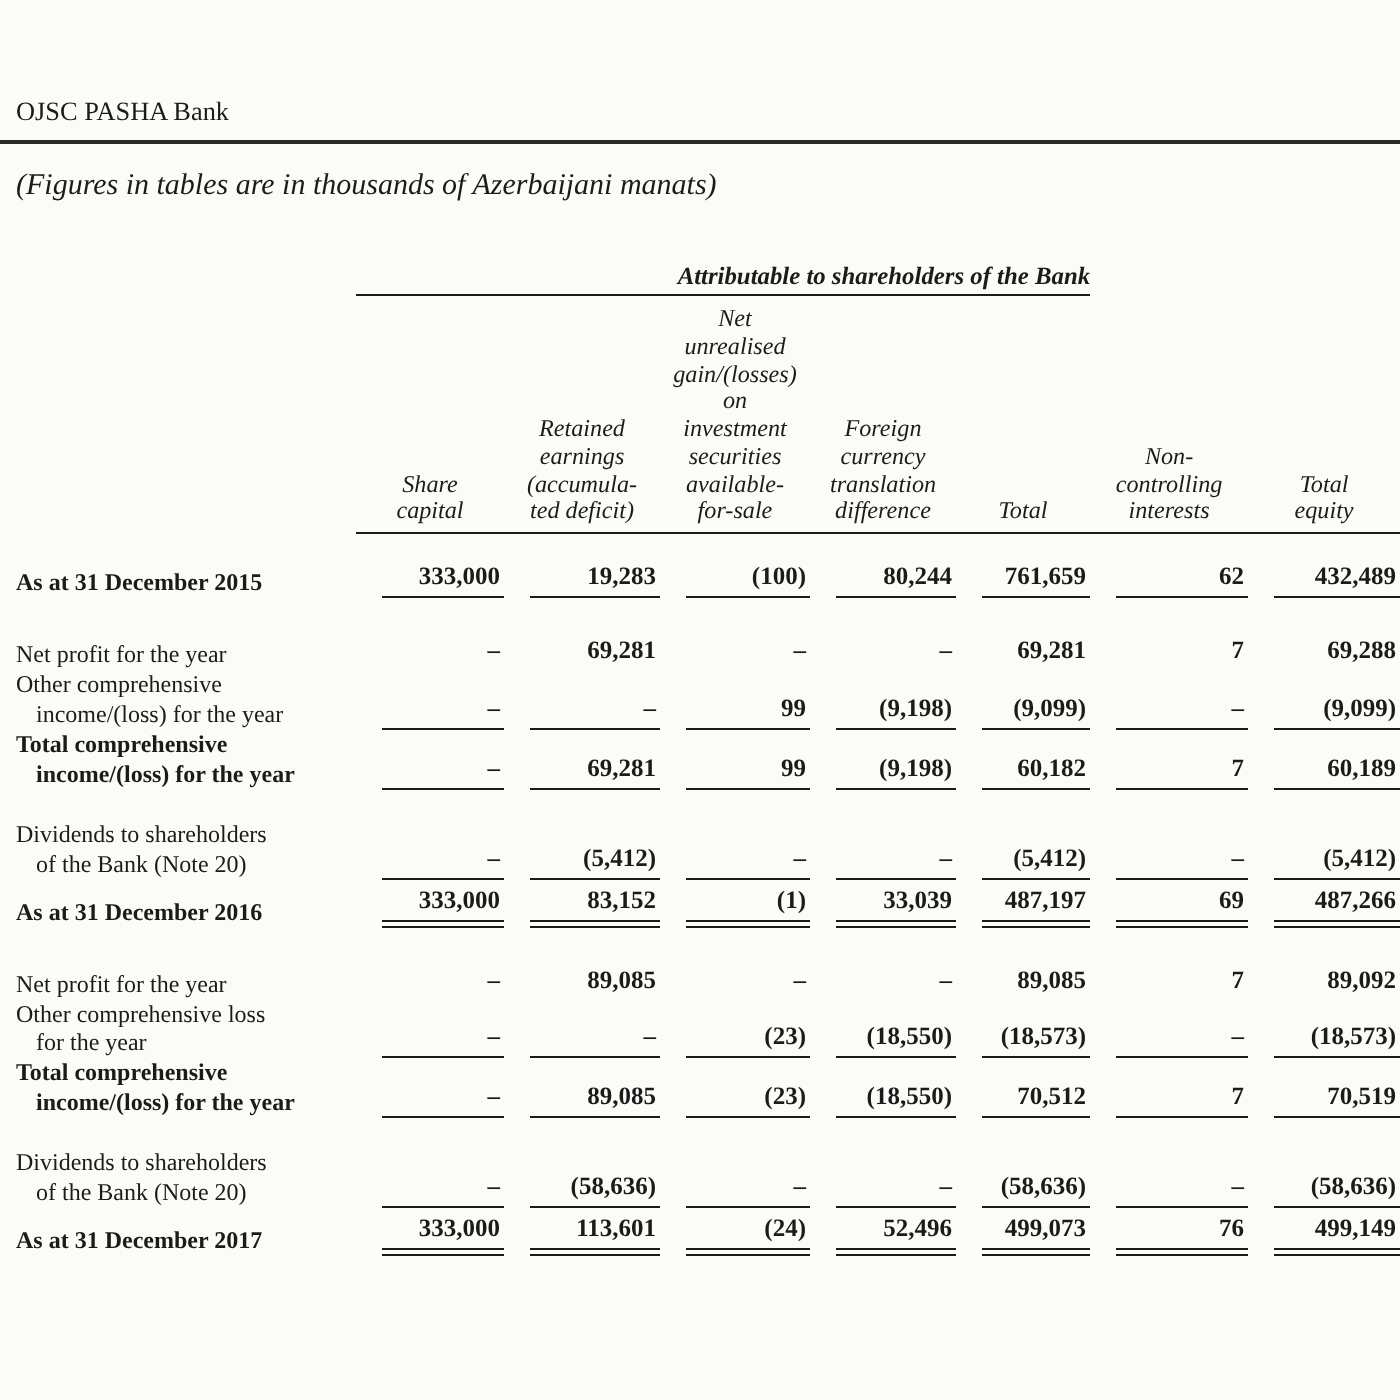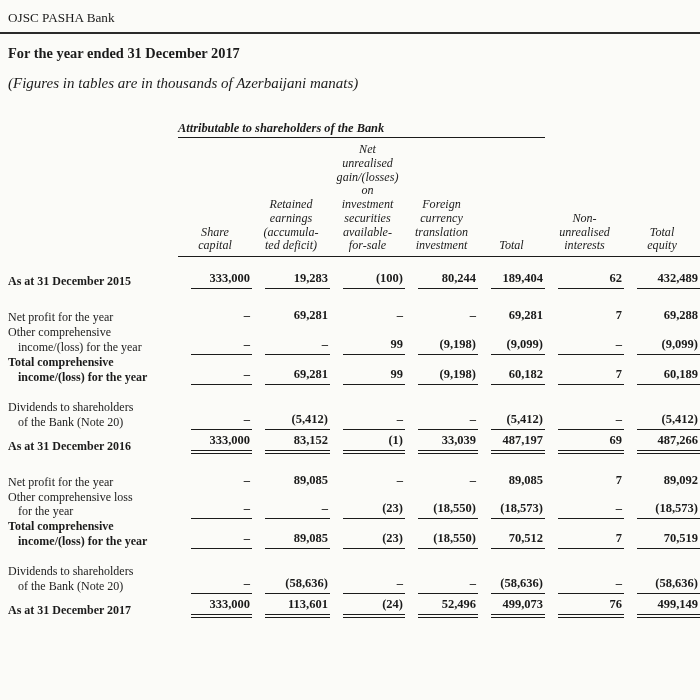--- a/index.html
+++ b/index.html
@@ -2,21 +2,21 @@
 <html><head>
 <meta charset="utf-8">
 <style>
   html, body { margin: 0; padding: 0; }
   body {
     width: 700px; height: 700px; overflow: hidden;
     background: #fbfbf8;
     color: #1b1b1b;
     font-family: "Liberation Serif", "DejaVu Serif", serif;
   }
-  .page { padding: 0 5px 0 8px; }
+  .page { padding: 0 5px 0 8px; margin-top: 38px; }
 
   
   .pagehead {
     display: flex; justify-content: space-between; align-items: baseline;
     font-size: 13.2px; padding-top: 10px;
   }
   .rule { border-bottom: 2px solid #2a2a2a; margin: 6px -8px 0 -8px; }
 
   h1.title { font-size: 16.6px; font-weight: bold; letter-spacing: .2px; margin: 13px 0 0 0; }
   h2.period { font-size: 14.4px; font-weight: bold; margin: 11px 0 0 0; }
@@ -25,21 +25,21 @@
   
   table.eq {
     border-collapse: collapse; table-layout: fixed;
     width: 692px; margin-top: 29px;
     font-size: 12.5px;
   }
   th, td { padding: 0; vertical-align: bottom; }
 
   th.group {
     font-style: italic; font-weight: bold; font-size: 12.4px;
-    text-align: left; border-bottom: 1.6px solid #1b1b1b; padding-bottom: 1px;
+    text-align: right; border-bottom: 1.6px solid #1b1b1b; padding-bottom: 1px;
   }
   th.nb { border-bottom: none; }
   th.colh {
     border-bottom: 1.7px solid #1b1b1b;
     font-style: italic; font-weight: normal; font-size: 12.1px;
     padding: 5px 0 3px 0;
   }
   .chtxt { white-space: pre-line; text-align: center; line-height: 1.14; }
 
   td.lbl { font-size: 12px; line-height: 1.24; padding-right: 2px; }
@@ -62,21 +62,20 @@
 </head>
 <body>
 
 <div class="page">
 
   <header class="pagehead">
     <span>OJSC PASHA Bank</span>
   </header>
   <div class="rule"></div>
 
-  <h2 class="period">For the year ended 31 December 2017</h2>
   <p class="units">(Figures in tables are in thousands of Azerbaijani manats)</p>
 
   <table class="eq">
     <colgroup>
       <col style="width:170px">
         <col style="width:74px">
         <col style="width:78px">
       <col style="width:75px">
         <col style="width:73px">
         <col style="width:67px">
@@ -108,28 +107,28 @@
 on
 investment
 securities
 available-
 for-sale</div>
           </th>
         <th class="colh">
             <div class="chtxt">Foreign
 currency
 translation
-investment</div>
+difference</div>
           </th>
         <th class="colh">
             <div class="chtxt">Total</div>
           </th>
         <th class="colh">
             <div class="chtxt">Non-
-unrealised
+controlling
 interests</div>
           </th>
         <th class="colh">
             <div class="chtxt">Total
 equity</div>
           </th>
       </tr>
     </thead>
     <tbody>
 
@@ -143,21 +142,21 @@
         <td class="num">
             <span class="seg">19,283</span>
           </td>
         <td class="num">
             <span class="seg">(100)</span>
           </td>
         <td class="num">
             <span class="seg">80,244</span>
           </td>
         <td class="num">
-            <span class="seg">189,404</span>
+            <span class="seg">761,659</span>
           </td>
         <td class="num">
             <span class="seg">62</span>
           </td>
         <td class="num">
             <span class="seg">432,489</span>
           </td>
       </tr>
 
       <tr class="sp2">

